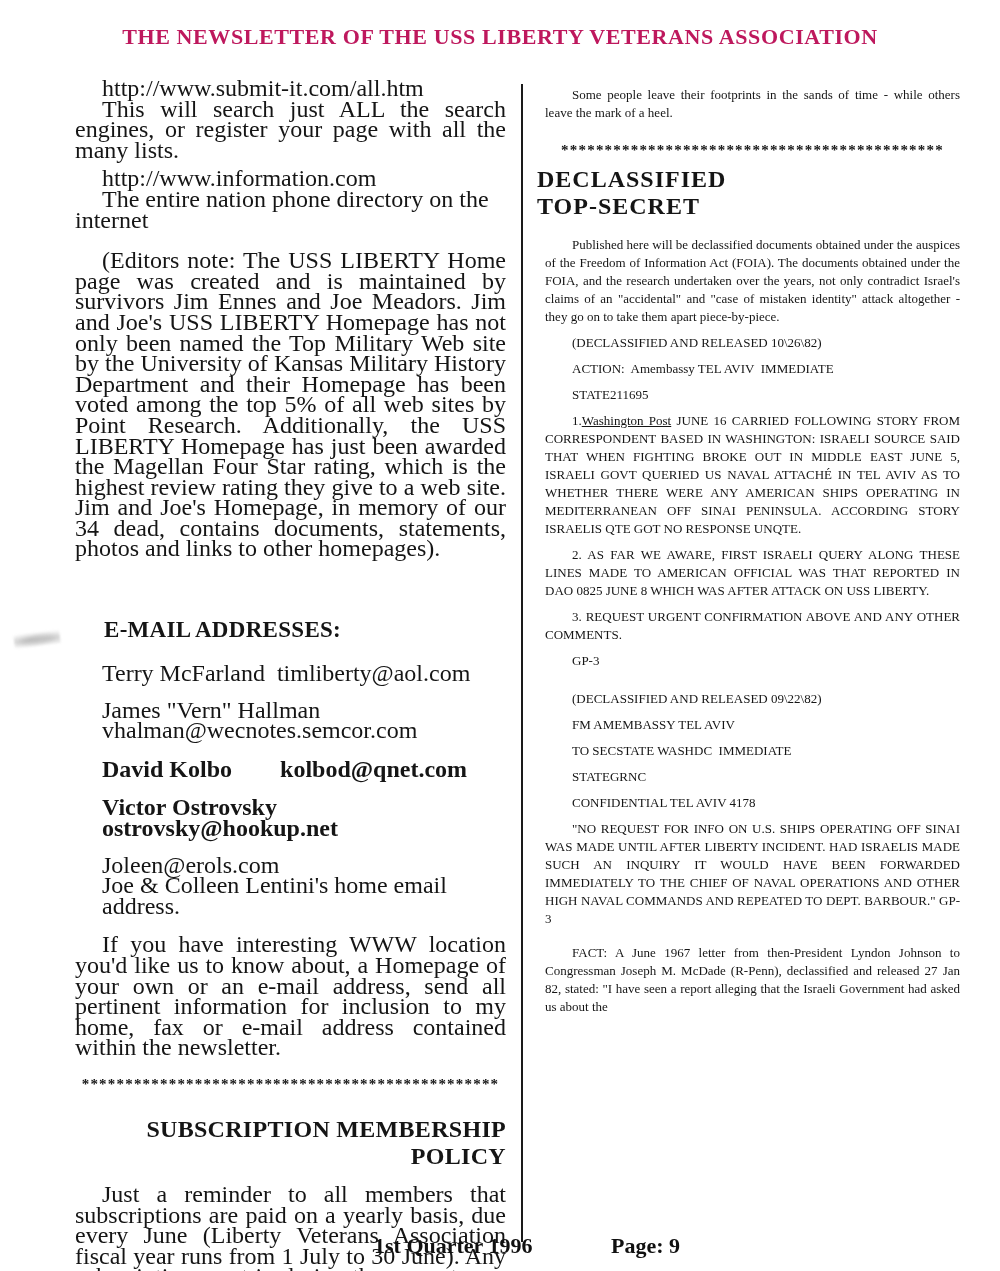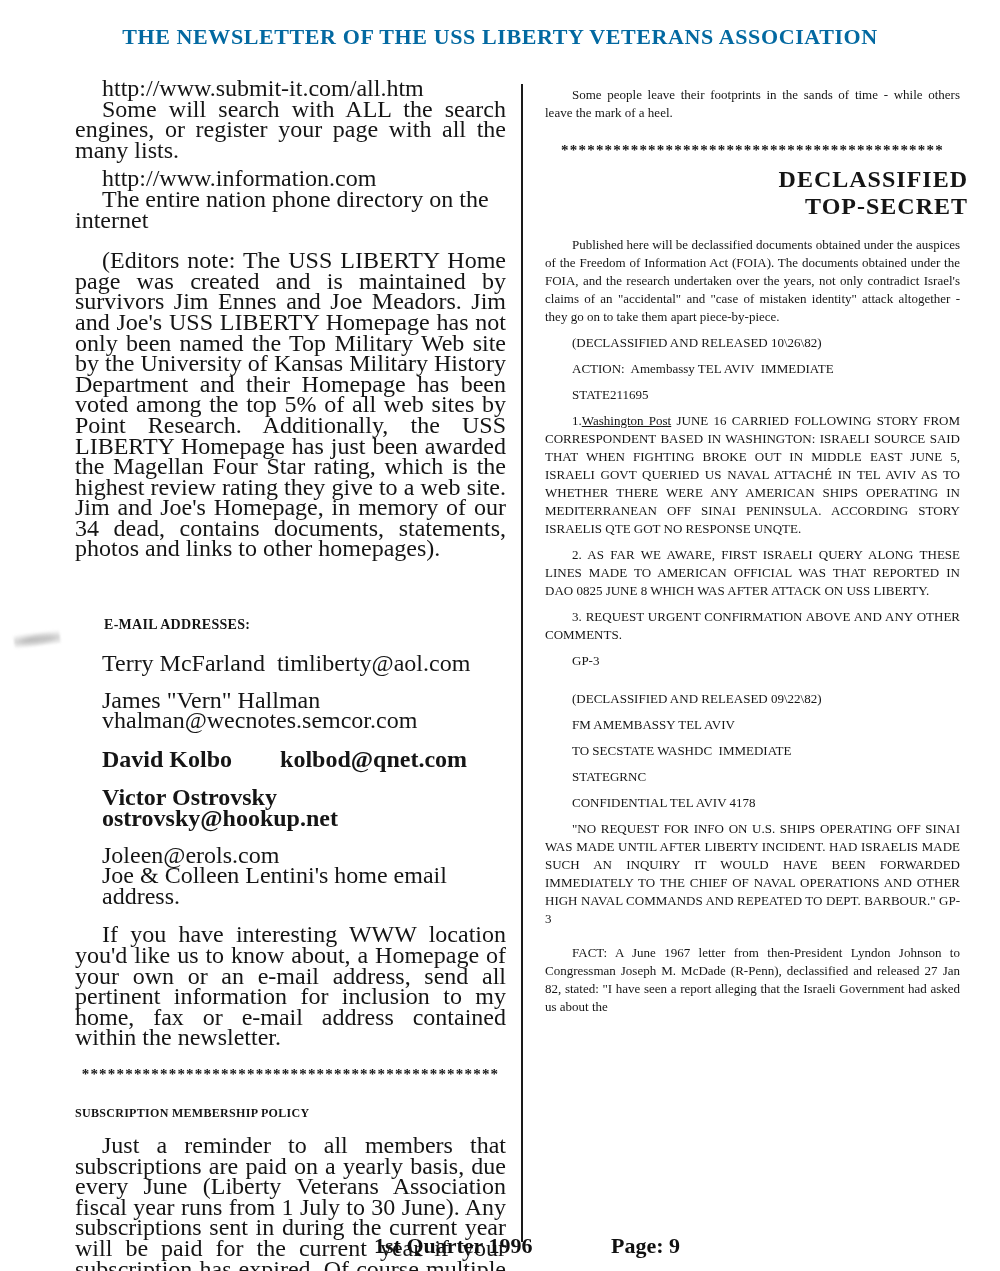--- a/index.html
+++ b/index.html
@@ -10,21 +10,21 @@
     font-family: "Liberation Serif", "DejaVu Serif", serif;
     position: relative;
     overflow: hidden;
   }
   .page { position: absolute; inset: 0; }
 
   .masthead {
     position: absolute; top: 24px; left: 0; width: 1000px;
     text-align: center;
     font-size: 22px; font-weight: 700; letter-spacing: 0.6px;
-    color: #0369a1;
+    color: #be185d;
   }
 
   .divider {
     position: absolute; left: 521px; top: 84px;
     width: 2px; height: 1158px;
     background: #1a1a1a;
   }
 
   .smudge {
     position: absolute; left: 14px; top: 632px;
@@ -48,24 +48,24 @@
   .pre  { white-space: pre-wrap; }
   .bold { font-weight: 700; }
   .u    { text-decoration: underline; }
 
   .stars {
     font-weight: 700; font-size: 15px; line-height: 20px;
     letter-spacing: 1.2px; text-align: center;
     white-space: nowrap; overflow: hidden;
   }
 
-  .email-head { font-size: 14px; font-weight: 600; letter-spacing: .3px; padding-left: 29px; margin: 0; }
-  .policy-head { font-size: 12px; font-weight: 700; letter-spacing: .3px; text-align: left; margin: 0; }
+  .email-head { font-size: 23px; font-weight: 600; letter-spacing: .3px; padding-left: 29px; margin: 0; }
+  .policy-head { font-size: 24px; font-weight: 700; letter-spacing: .3px; text-align: right; margin: 0; }
 
-  .ts-title { text-align: right; font-weight: 700; font-size: 24px; line-height: 27px; letter-spacing: 1px; margin: 0; }
+  .ts-title { text-align: left; font-weight: 700; font-size: 24px; line-height: 27px; letter-spacing: 1px; margin: 0; }
 
   
   .mt6  { margin-top: 6px  !important; }
   .mt8  { margin-top: 8px  !important; }
   .mt14 { margin-top: 14px !important; }
   .mt16 { margin-top: 16px !important; }
   .mt18 { margin-top: 18px !important; }
   .mt20 { margin-top: 20px !important; }
   .mt22 { margin-top: 22px !important; }
   .mt58 { margin-top: 58px !important; }
@@ -82,21 +82,21 @@
 
 <div class="page">
 
   <div class="masthead">THE NEWSLETTER OF THE USS LIBERTY VETERANS ASSOCIATION</div>
 
   <div class="divider"></div>
   <div class="smudge"></div>
 
   <div class="col col-left">
     <p class="ti">http://www.submit-it.com/all.htm</p>
-    <p class="ti just">Some will search with ALL the search engines, or register your page with all the many lists.</p>
+    <p class="ti just">This will search just ALL the search engines, or register your page with all the many lists.</p>
 
     <p class="ti mt8">http://www.information.com</p>
     <p class="ti">The entire nation phone directory on the internet</p>
 
     <p class="ti just mt20">(Editors note:  The USS LIBERTY Home page was created and is maintained by survivors Jim Ennes and Joe Meadors.  Jim and Joe's USS LIBERTY Homepage has not only been named the Top Military Web site by the University of Kansas Military History Department and their Homepage has been voted among the top 5% of all web sites by Point Research.  Additionally, the USS LIBERTY Homepage has just been awarded the Magellan Four Star rating, which is the highest review rating they give to a web site.  Jim and Joe's Homepage, in memory of our 34 dead, contains documents, statements, photos and links to other homepages).</p>
 
     <h3 class="email-head mt58">E-MAIL ADDRESSES:</h3>
 
     <p class="ind pre mt20">Terry McFarland  timliberty@aol.com</p>
     <p class="ind pre mt16">James "Vern" Hallman</p>

